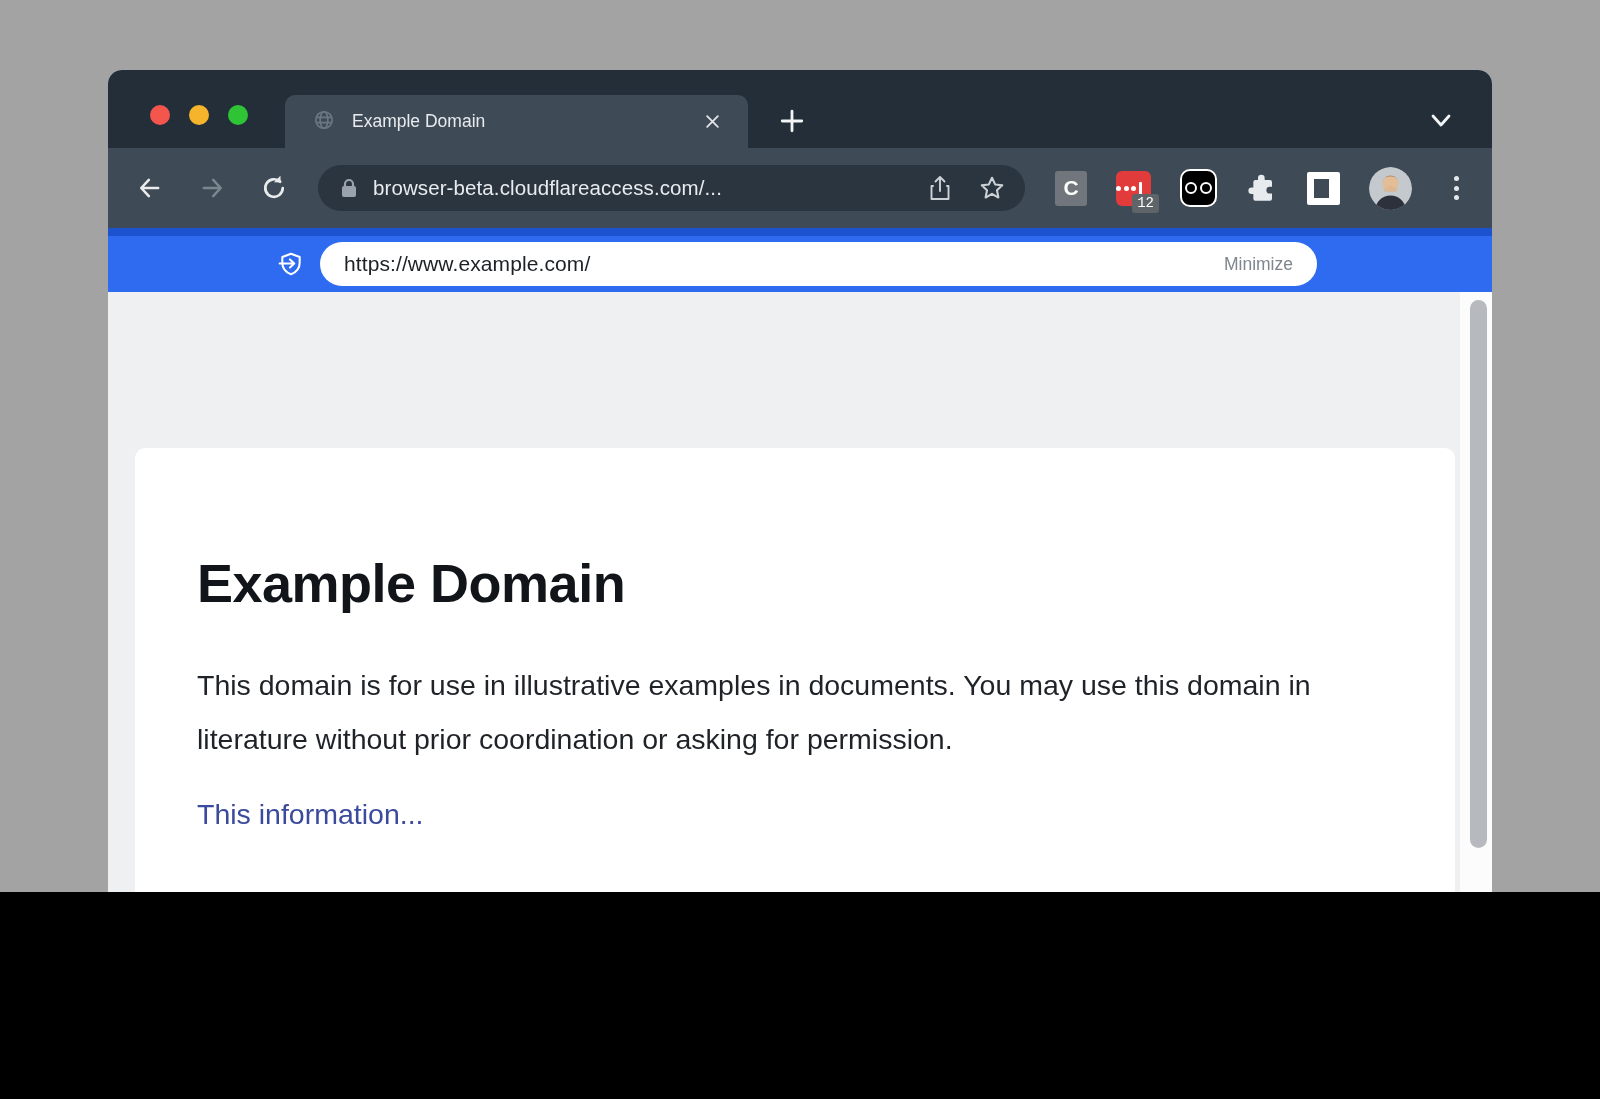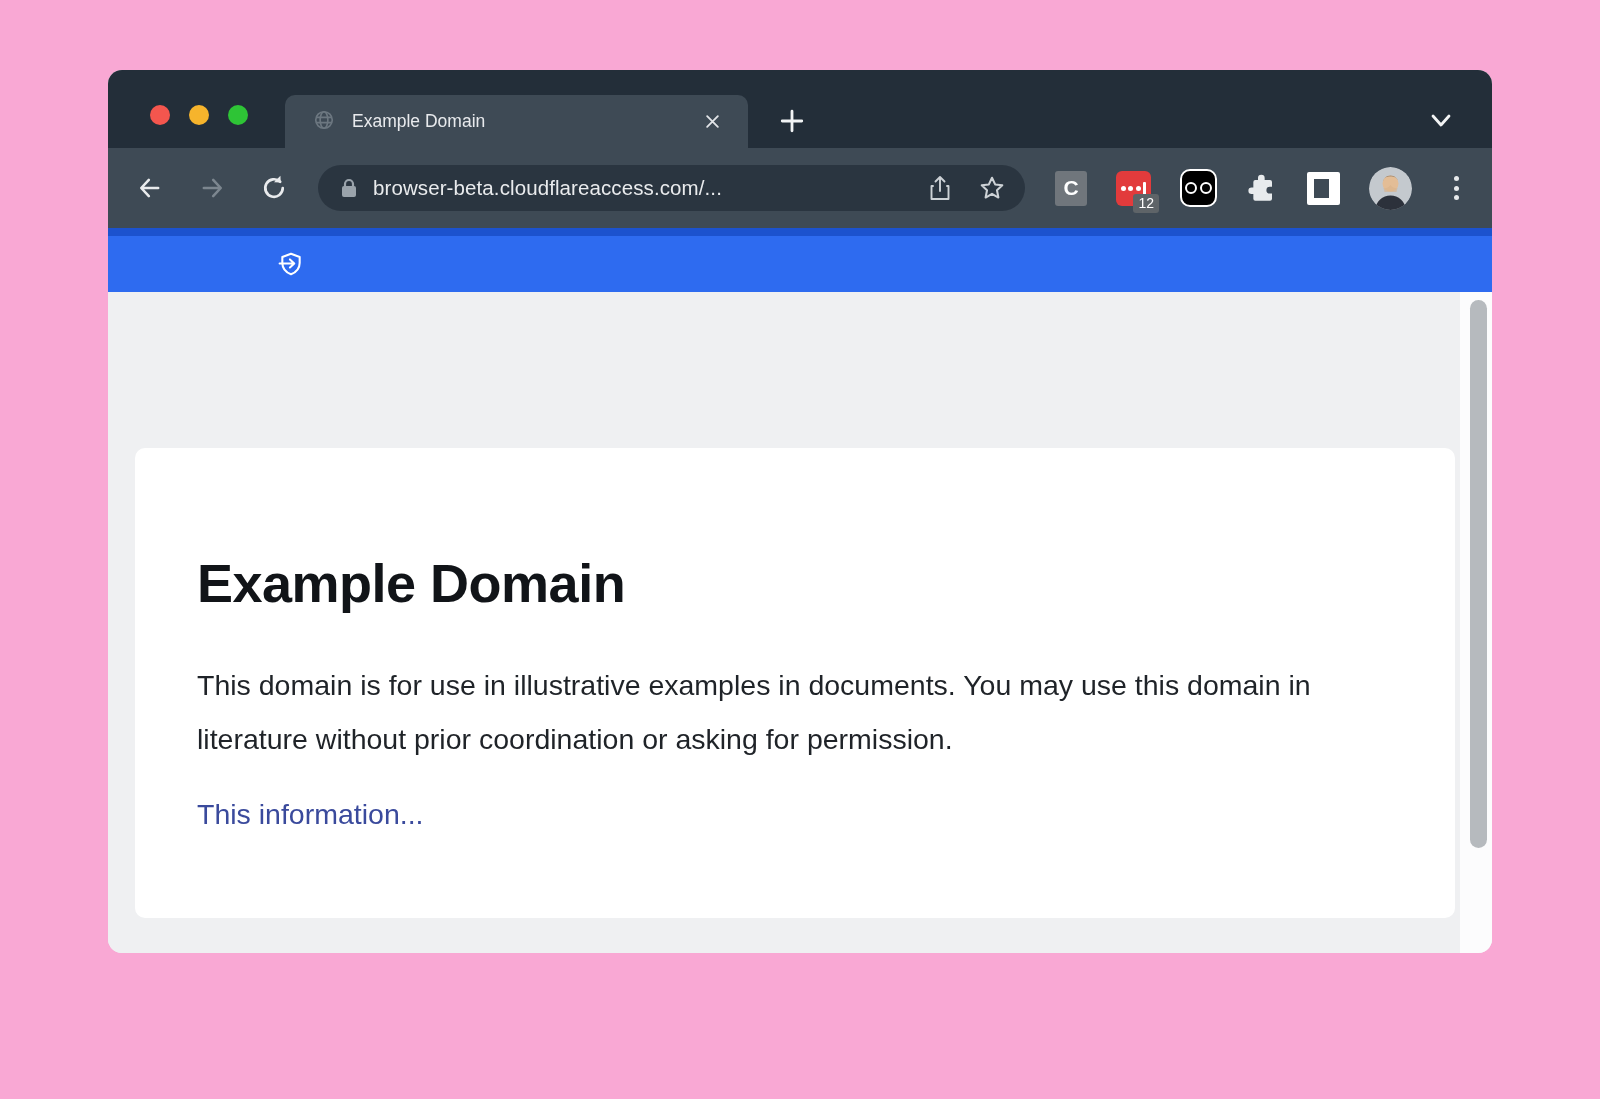--- a/index.html
+++ b/index.html
@@ -1,18 +1,18 @@
 <!DOCTYPE html>
 <html><head>
 <meta charset="utf-8">
 <style>
   * { box-sizing: border-box; }
   html, body { margin: 0; padding: 0; background: #000; }
   body { font-family: "Liberation Sans", "DejaVu Sans", sans-serif; }
-  .stage { position: relative; width: 1600px; height: 1099px; background: #f9a8d4; overflow: hidden; }
+  .stage { position: relative; width: 1600px; height: 892px; background: #a3a3a3; overflow: hidden; }
 
   .window {
     position: absolute; left: 108px; top: 70px; width: 1384px; height: 883px;
     border-radius: 14px; overflow: hidden; background: #EFF0F2;
     display: flex; flex-direction: column;
   }
 
   
   .tabstrip { position: relative; height: 78px; background: #232E39; flex: none; }
   .traffic-lights { position: absolute; left: 42px; top: 35px; display: flex; gap: 19px; }
@@ -42,21 +42,21 @@
     background: #2A3540; display: flex; align-items: center; padding: 0 20px 0 22px; flex: none;
   }
   .url-text { margin-left: 15px; flex: 1; font-size: 20.5px; font-weight: 500; color: #E9EBED; white-space: nowrap; overflow: hidden; letter-spacing: 0.1px; }
   .pill-icon { flex: none; display: flex; align-items: center; }
   .pill-icon + .pill-icon { margin-left: 28px; }
 
   .extensions { display: flex; align-items: center; margin-left: 30px; gap: 29px; flex: none; }
   .ext-c { width: 32px; height: 35px; background: #70767C; border-radius: 3px; color: #fff; font-size: 21px; font-weight: 600;
            display: flex; align-items: center; justify-content: center; }
   .ext-red { position: relative; width: 35px; height: 35px; background: #E23B3C; border-radius: 6px;
-             display: flex; align-items: center; justify-content: center; gap: 2.5px; }
+             display: flex; align-items: center; gap: 2.5px; font-family: Liberation Mono, monospace; }
   .ext-red .dot { width: 5px; height: 5px; background: #fff; border-radius: 50%; }
   .ext-red .bar { width: 3px; height: 13px; background: #fff; border-radius: 1px; }
   .ext-badge { position: absolute; right: -8px; bottom: -7px; background: #5E6468; color: #fff; font-size: 14px;
                padding: 1px 5px 2px; border-radius: 3px; line-height: 16px; }
   .ext-circles { width: 37px; height: 38px; background: #000; border: 2px solid #fff; border-radius: 10px;
                  display: flex; align-items: center; justify-content: center; gap: 3px; }
   .ext-circles .ring { width: 12px; height: 12px; border: 2.5px solid #fff; border-radius: 50%; }
   .side-panel-btn { position: relative; width: 33px; height: 33px; background: #fff; border-radius: 2px; }
   .side-panel-btn .hole { position: absolute; left: 7px; top: 7px; width: 15px; height: 19px; background: #3E4A55; }
   .avatar { width: 43px; height: 43px; border-radius: 50%; overflow: hidden; flex: none; }
@@ -209,20 +209,24 @@
       </div>
     </div>
 
     <div class="isolation-bar">
       <span class="shield-wrap">
         <svg width="26" height="26" viewBox="0 0 24 24" fill="none" stroke="#FFFFFF" stroke-width="1.9" stroke-linecap="round" stroke-linejoin="round">
           <path d="M12 2.5 L20 5.5 V11 c0 5.2-3.4 8.6-8 10.5 C7.4 19.6 4 16.2 4 11 V5.5 Z"></path>
           <path d="M1.5 11.5 H14.5 M11 7.8 L15 11.5 L11 15.2"></path>
         </svg>
       </span>
+      <div class="remote-pill">
+        <span class="remote-url">https://www.example.com/</span>
+        <span class="minimize-btn">Minimize</span>
+      </div>
     </div>
 
     <div class="content">
       <div class="card">
         <h1 class="page-heading">Example Domain</h1>
         <p class="page-paragraph">This domain is for use in illustrative examples in documents. You may use this domain in literature without prior coordination or asking for permission.</p>
         <a class="page-link">This information...</a>
       </div>
 
       <div class="scrollbar-track">

